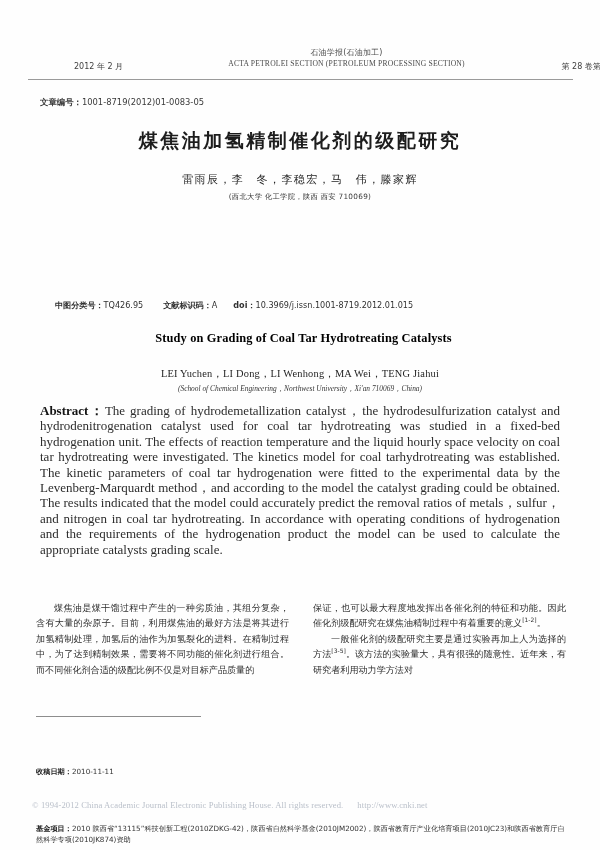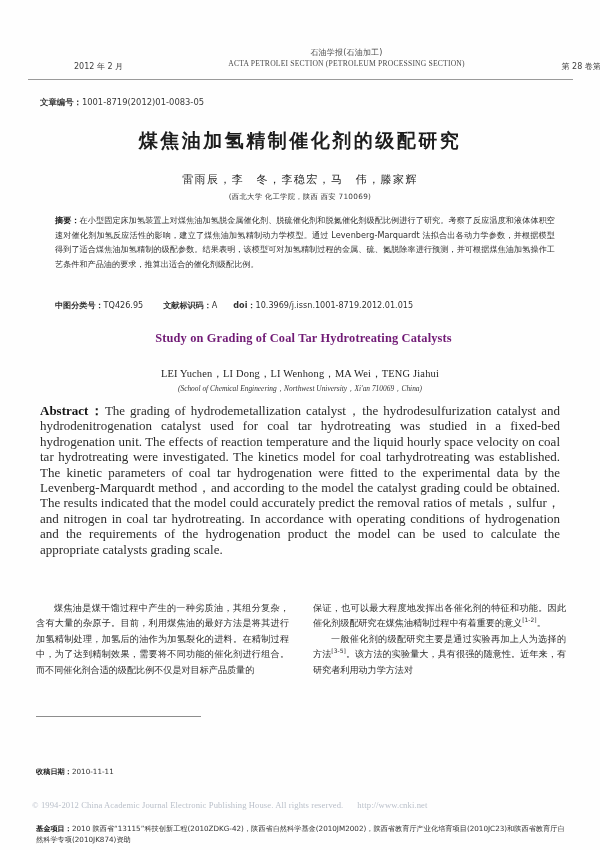--- a/index.html
+++ b/index.html
@@ -163,21 +163,21 @@
   .cn-class .gap2 { display: inline-block; width: 16px; }
 
   
   .en-title {
     position: absolute;
     left: 7px; right: 0;
     top: 331px;
     text-align: center;
     font-size: 12.4px;
     font-weight: bold;
-    color: #701a75;
+    color: #000000;
     letter-spacing: 0.15px;
   }
   .en-authors {
     position: absolute;
     left: 0; right: 0;
     top: 367px;
     text-align: center;
     font-size: 10.4px;
     color: #242424;
     letter-spacing: 0.2px;
@@ -297,23 +297,20 @@
   <div class="rule"></div>
 
   <div class="artnum">
     <b>文章编号：</b><span>1001-8719(2012)01-0083-05</span>
   </div>
 
   <div class="cn-title">煤焦油加氢精制催化剂的级配研究</div>
   <div class="cn-authors">雷雨辰，李　冬，李稳宏，马　伟，滕家辉</div>
   <div class="cn-affil">(西北大学 化工学院，陕西 西安 710069)</div>
 
-  <div class="cn-abs">
-    <b>摘要：</b><span>在小型固定床加氢装置上对煤焦油加氢脱金属催化剂、脱硫催化剂和脱氮催化剂级配比例进行了研究。考察了反应温度和液体体积空速对催化剂加氢反应活性的影响，建立了煤焦油加氢精制动力学模型。通过 Levenberg-Marquardt 法拟合出各动力学参数，并根据模型得到了适合煤焦油加氢精制的级配参数。结果表明，该模型可对加氢精制过程的金属、硫、氮脱除率进行预测，并可根据煤焦油加氢操作工艺条件和产品油的要求，推算出适合的催化剂级配比例。</span>
-  </div>
 
 
   <div class="cn-class">
     <b>中图分类号：</b><span>TQ426.95</span><span class="gap1"></span><b>文献标识码：</b><span>A</span><span class="gap2"></span><b>doi：</b><span>10.3969/j.issn.1001-8719.2012.01.015</span>
   </div>
 
   <div class="en-title">Study on Grading of Coal Tar Hydrotreating Catalysts</div>
   <div class="en-authors">LEI Yuchen，LI Dong，LI Wenhong，MA Wei，TENG Jiahui</div>
   <div class="en-affil">(School of Chemical Engineering，Northwest University，Xi'an 710069，China)</div>
 

